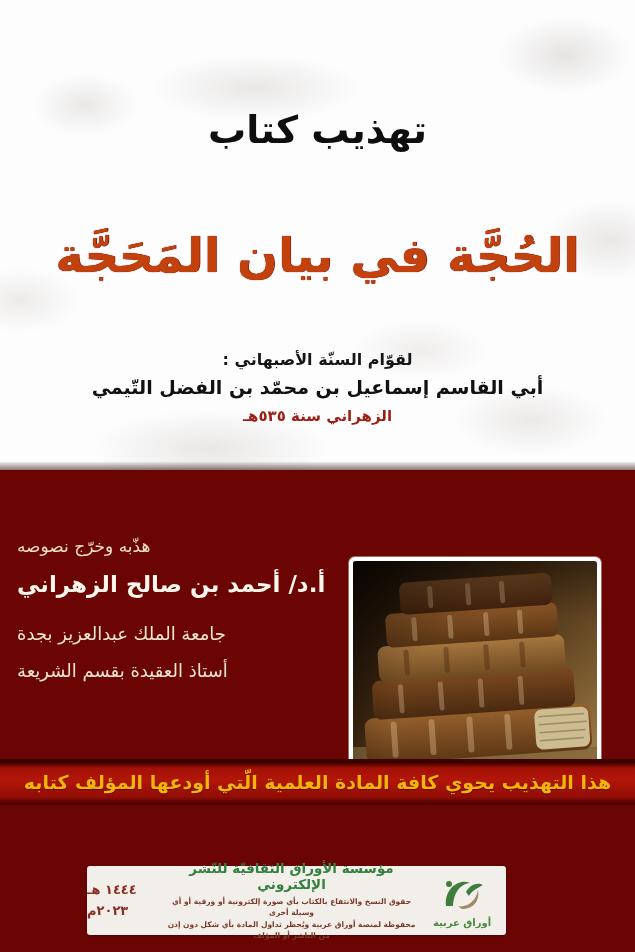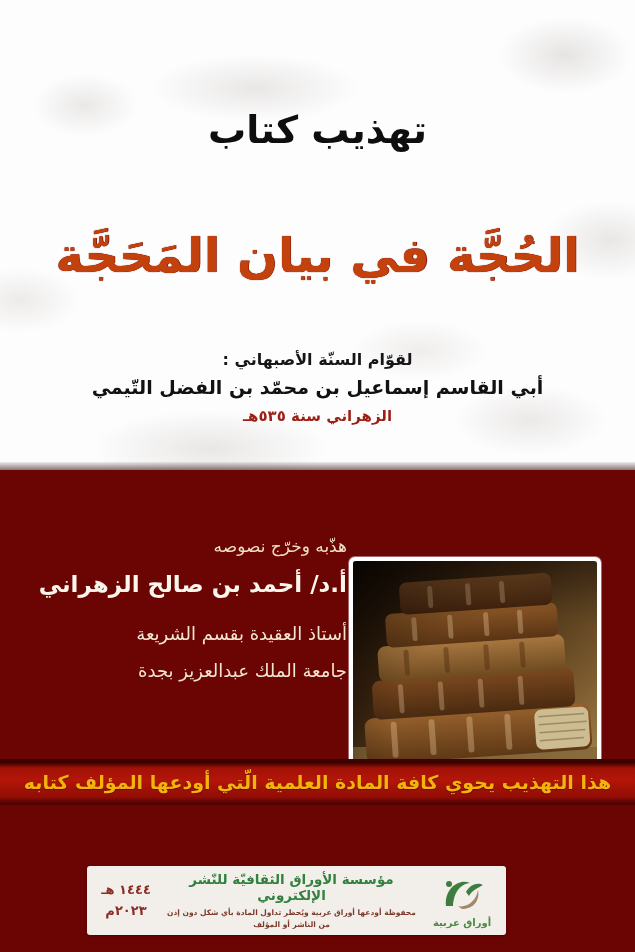--- a/index.html
+++ b/index.html
@@ -33,21 +33,21 @@
   .author-line1{font-size:16px;font-weight:bold;color:#161616;margin:0 0 7px 0;}
   .author-line2{font-size:19px;font-weight:bold;color:#111111;margin:0 0 9px 0;}
   .author-line3{font-size:15px;font-weight:bold;color:#9c1f16;margin:0;}
 
   
   .maroon-section{position:absolute;top:470px;left:0;width:635px;bottom:0;background:#6b0503;}
   .top-shade{
     position:absolute;top:462px;left:0;width:635px;height:8px;
     background:linear-gradient(to bottom, rgba(120,110,108,0.12), rgba(40,5,3,0.55));
   }
-  .credits{position:absolute;top:536px;right:288px;width:330px;text-align:right;color:#f3e6d2;}
+  .credits{position:absolute;top:536px;right:288px;width:330px;text-align:left;color:#f3e6d2;}
   .credits-intro{font-size:17px;color:#efdfc6;margin:0 0 15px 0;}
   .credits-name{font-size:23px;font-weight:bold;color:#fbf6ec;margin:0 0 24px 0;}
   .credits-role{font-size:18px;color:#f3e6d2;margin:0 0 11px 0;line-height:1.45;}
 
   .photo-frame{
     position:absolute;left:349px;top:557px;width:252px;height:231px;
     background:#ffffff;border-radius:6px;box-sizing:border-box;padding:4px;
     box-shadow:0 0 0 1px rgba(255,255,255,.4);
   }
   .photo-frame svg{display:block;border-radius:3px;}
@@ -70,21 +70,21 @@
     display:flex;flex-direction:row;align-items:center;direction:rtl;
     box-shadow:0 1px 3px rgba(0,0,0,.35);
   }
   .logo-block{width:88px;text-align:center;padding-top:2px;}
   .logo-mark{display:block;margin:0 auto;}
   .logo-text{font-size:10px;color:#4c8a3f;font-weight:bold;margin-top:3px;}
   .pub-text{flex:1;text-align:center;padding:0 2px;}
   .pub-name{font-size:13.5px;font-weight:bold;color:#348040;margin:0 0 4px 0;}
   .pub-rights{font-size:7.5px;font-weight:bold;color:#7c3a2a;line-height:1.5;margin:0;}
   .dates-block{
-    width:78px;text-align:center;color:#8c2d24;font-weight:bold;
+    width:78px;text-align:left;color:#8c2d24;font-weight:bold;
     font-size:13px;line-height:1.55;
   }
 </style>
 </head>
 <body>
 
 <div class="cover">
 
   <div class="watermark"></div>
 
@@ -97,22 +97,22 @@
     <p class="author-line2">أبي القاسم إسماعيل بن محمّد بن الفضل التّيمي</p>
     <p class="author-line3">الزهراني سنة ٥٣٥هـ</p>
   </div>
 
   <div class="top-shade"></div>
   <div class="maroon-section"></div>
 
   <div class="credits">
     <p class="credits-intro">هذّبه وخرّج نصوصه</p>
     <p class="credits-name">أ.د/ أحمد بن صالح الزهراني</p>
+    <p class="credits-role">جامعة الملك عبدالعزيز بجدة</p>
     <p class="credits-role">أستاذ العقيدة بقسم الشريعة</p>
-    <p class="credits-role">جامعة الملك عبدالعزيز بجدة</p>
   </div>
 
   <div class="photo-frame">
     <svg width="244" height="223" viewBox="0 0 244 223" xmlns="http://www.w3.org/2000/svg">
       <defs>
         <linearGradient id="bg" x1="0" y1="0" x2="1" y2="1">
           <stop offset="0" stop-color="#140b04"></stop>
           <stop offset="0.38" stop-color="#3b2510"></stop>
           <stop offset="0.75" stop-color="#7c5c2f"></stop>
           <stop offset="1" stop-color="#aa8b51"></stop>
@@ -199,21 +199,22 @@
       <svg class="logo-mark" width="52" height="38" viewBox="0 0 52 38" xmlns="http://www.w3.org/2000/svg">
         <path d="M10 30 C 8 12, 24 2, 34 7 C 26 8, 18 14, 17 30 Z" fill="#3f7d3f"></path>
         <path d="M22 30 C 30 32, 40 26, 42 14 C 44 24, 38 33, 26 33 Z" fill="#a3876a"></path>
         <path d="M30 16 C 34 8, 42 6, 47 9 C 42 12, 36 14, 33 20 Z" fill="#3f7d3f"></path>
         <circle cx="13" cy="8" r="3" fill="#3f7d3f"></circle>
       </svg>
       <div class="logo-text">أوراق عربية</div>
     </div>
     <div class="pub-text">
       <p class="pub-name">مؤسسة الأوراق الثقافيّة للنّشر الإلكتروني</p>
-      <p class="pub-rights">محفوظة أودعها أوراق عربية ويُحظر تداول المادة بأي شكل دون إذن من الناشر أو المؤلف</p>
+      <p class="pub-rights">حقوق النسخ والانتفاع بالكتاب بأي صورة إلكترونية أو ورقية أو أي وسيلة أخرى</p>
+      <p class="pub-rights">محفوظة لمنصة أوراق عربية ويُحظر تداول المادة بأي شكل دون إذن من الناشر أو المؤلف</p>
     </div>
     <div class="dates-block">
       <div>١٤٤٤ هـ</div>
       <div>٢٠٢٣م</div>
     </div>
   </div>
 
 </div>
 
 </body></html>

